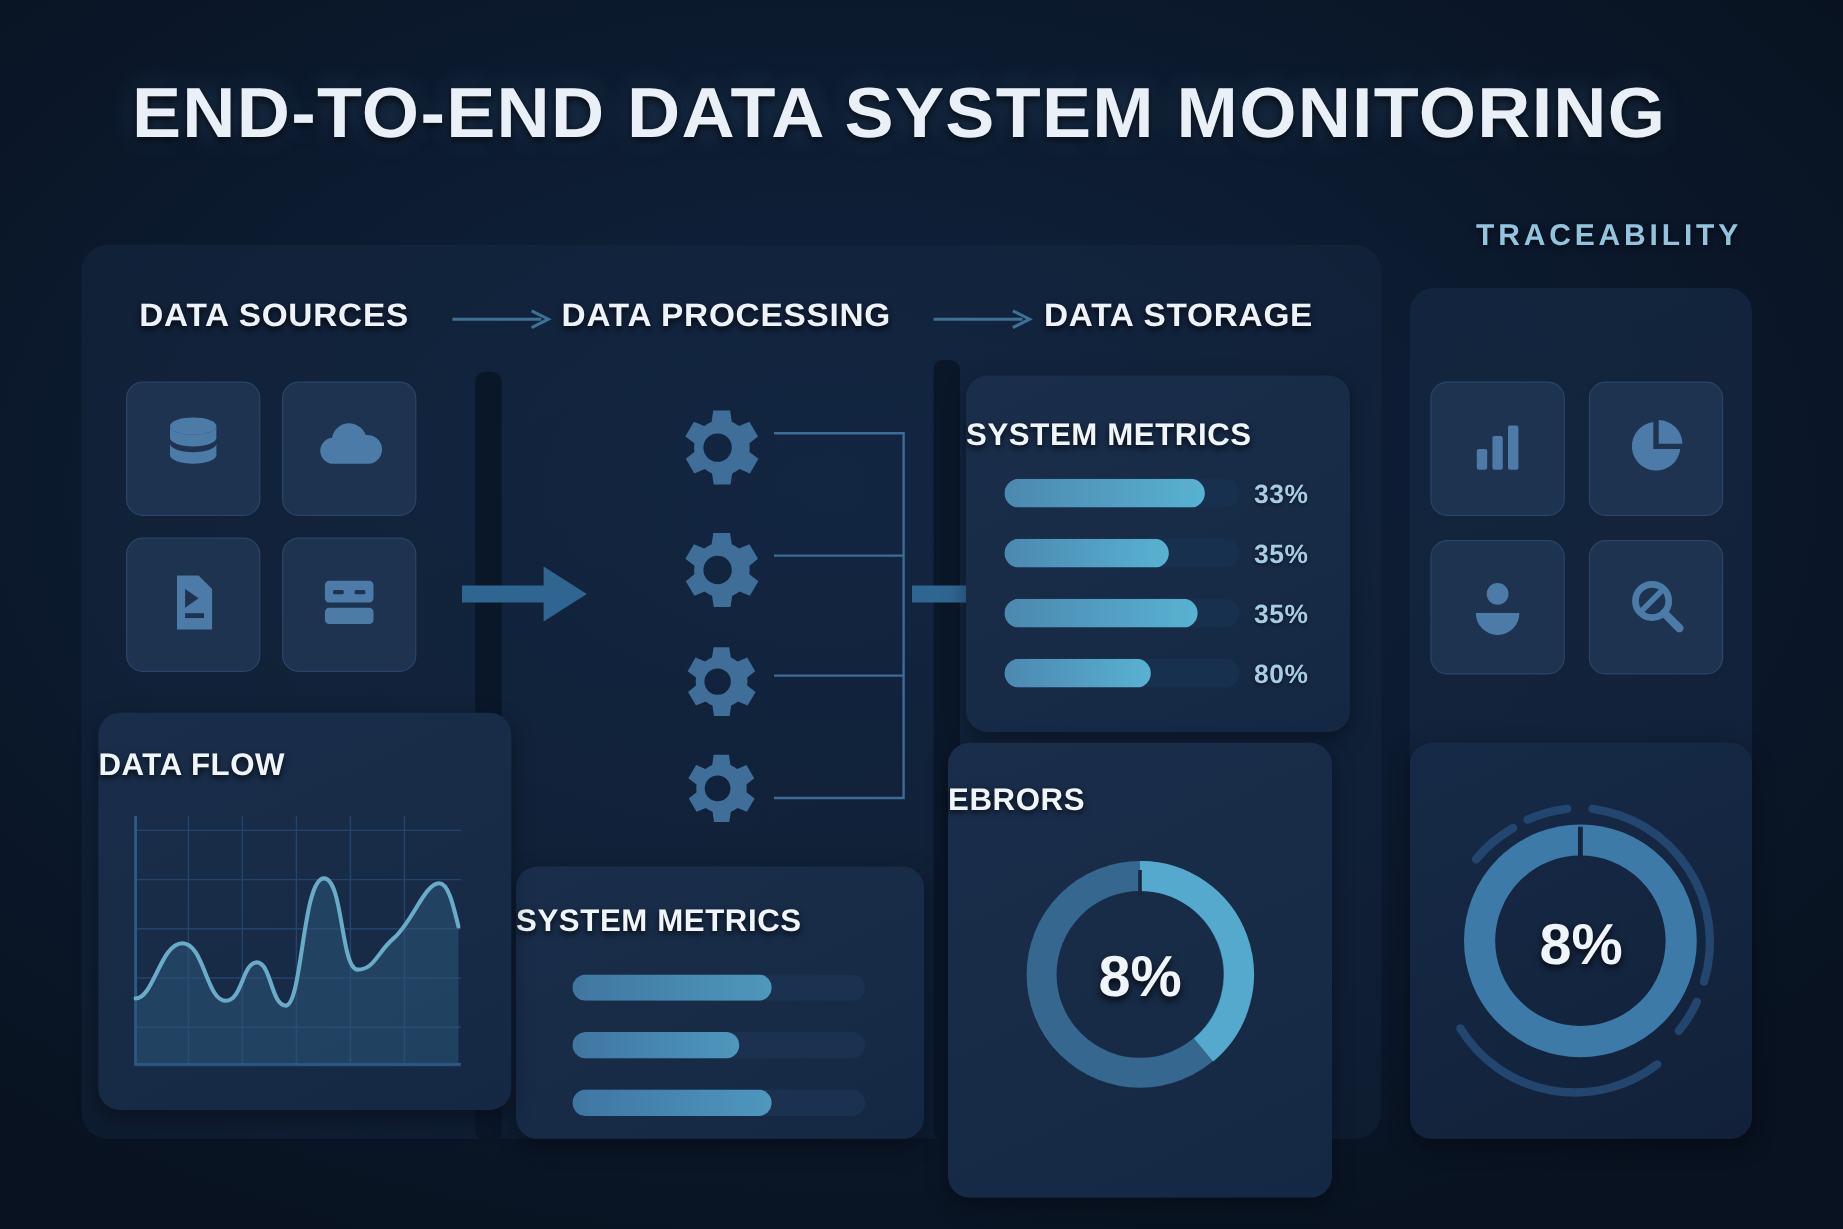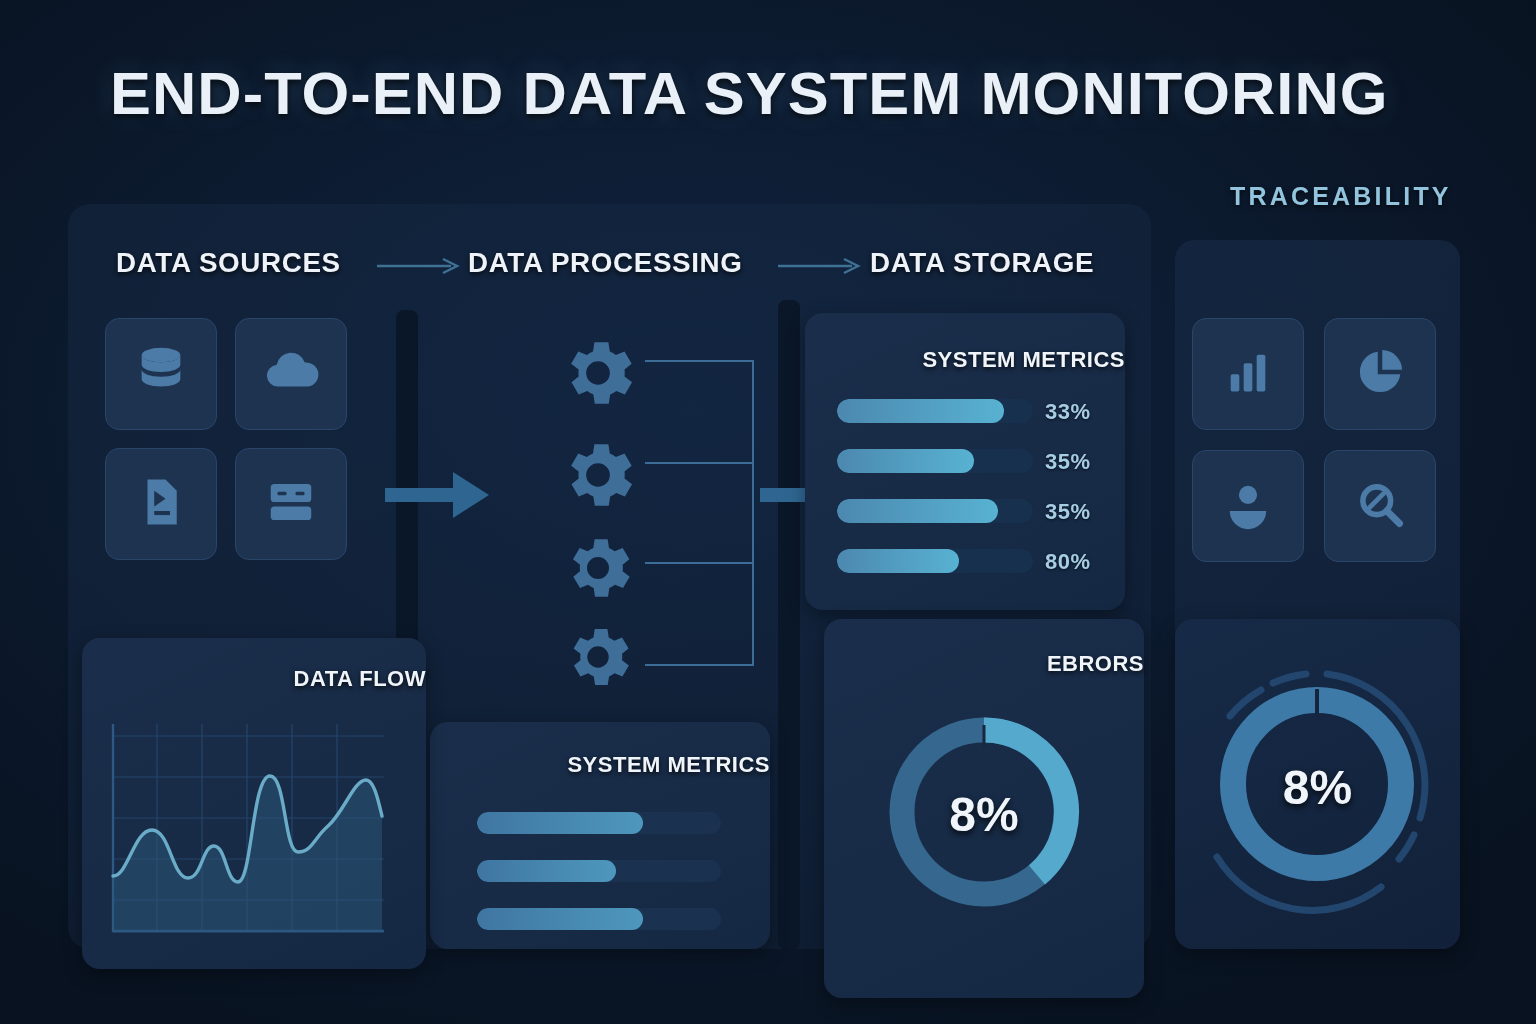--- a/index.html
+++ b/index.html
@@ -153,31 +153,31 @@
   .big-arrow path { fill: #2f6691; }
 
   
   .card {
     position: absolute;
     background: linear-gradient(155deg, #1a2e4b 0%, #152843 100%);
     border-radius: 18px;
     box-shadow: 0 6px 18px rgba(0,0,0,.35);
   }
   #card-metrics-top { left: 805px; top: 313px; width: 320px; height: 297px; }
-  #card-errors      { left: 824px; top: 619px; width: 320px; height: 379px; }
-  #card-dataflow    { left: 82px;  top: 638px; width: 344px; height: 331px; }
+  #card-errors      { left: 790px; top: 619px; width: 320px; height: 379px; }
+  #card-dataflow    { left: 82px;  top: 594px; width: 344px; height: 331px; }
   #card-metrics-bot { left: 430px; top: 722px; width: 340px; height: 227px; }
   #card-gauge       { left: 1175px;top: 619px; width: 285px; height: 330px;
                       background: linear-gradient(155deg, #162a47 0%, #122139 100%); }
 
   .card-title {
     position: absolute;
     width: 100%;
-    text-align: right;
-    font-size: 22px;
+    text-align: left;
+    font-size: 26px;
     font-weight: 700;
     letter-spacing: .5px;
     color: #f0f5fa;
     text-shadow: 0 2px 5px rgba(0,0,0,.8);
   }
 
   
   .bars-labeled {
     position: absolute;
     left: 32px; top: 86px;

